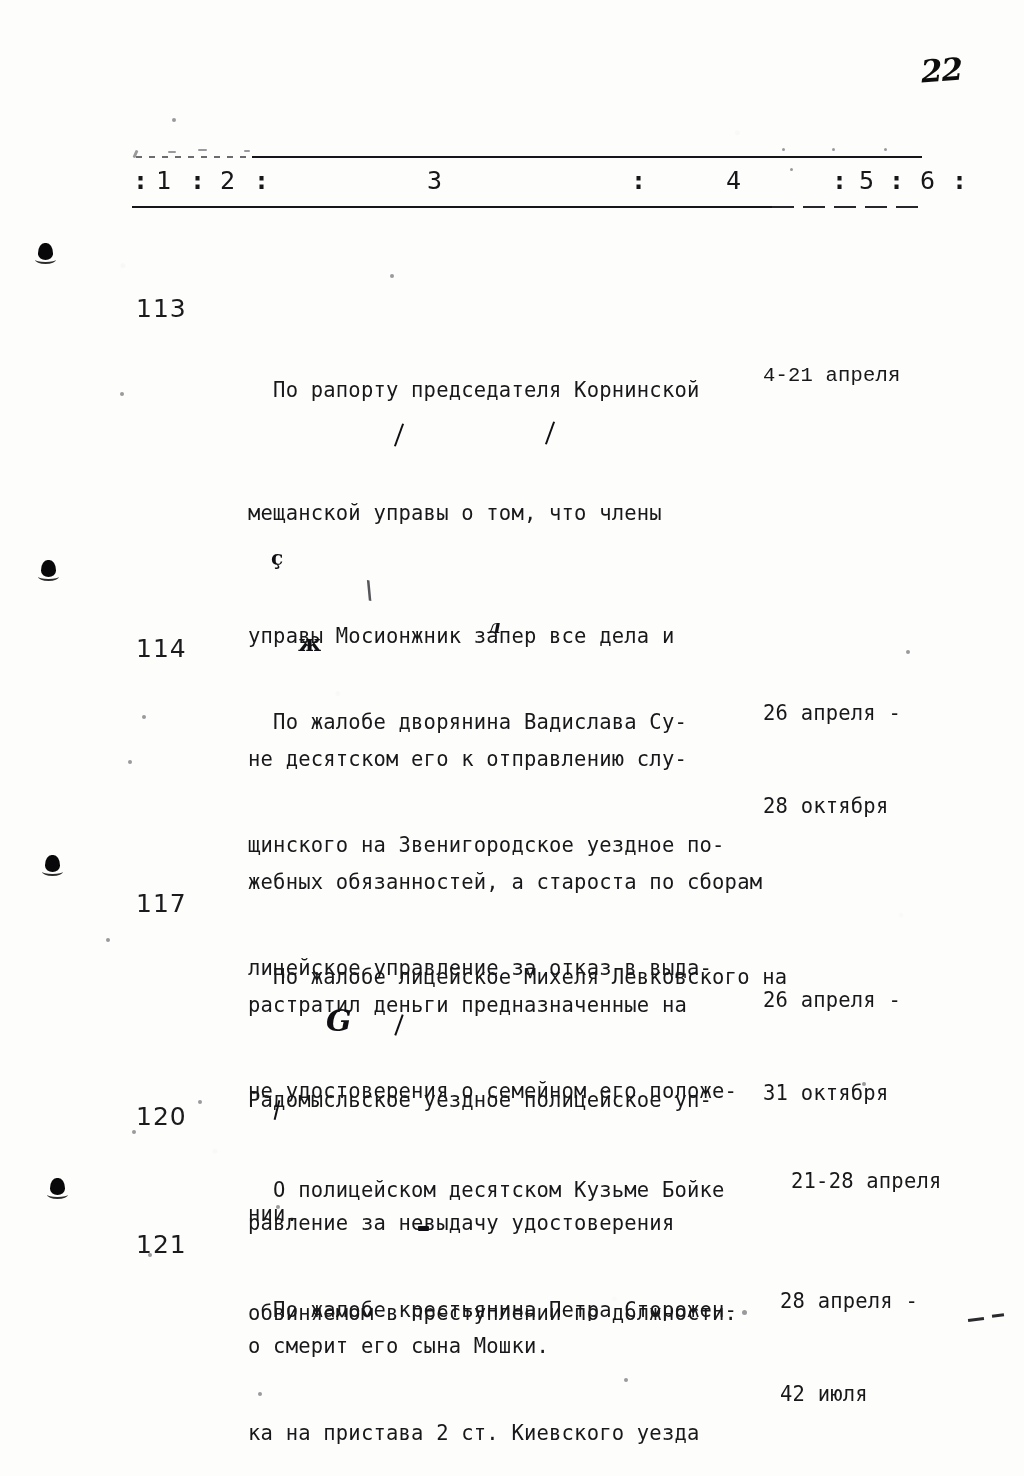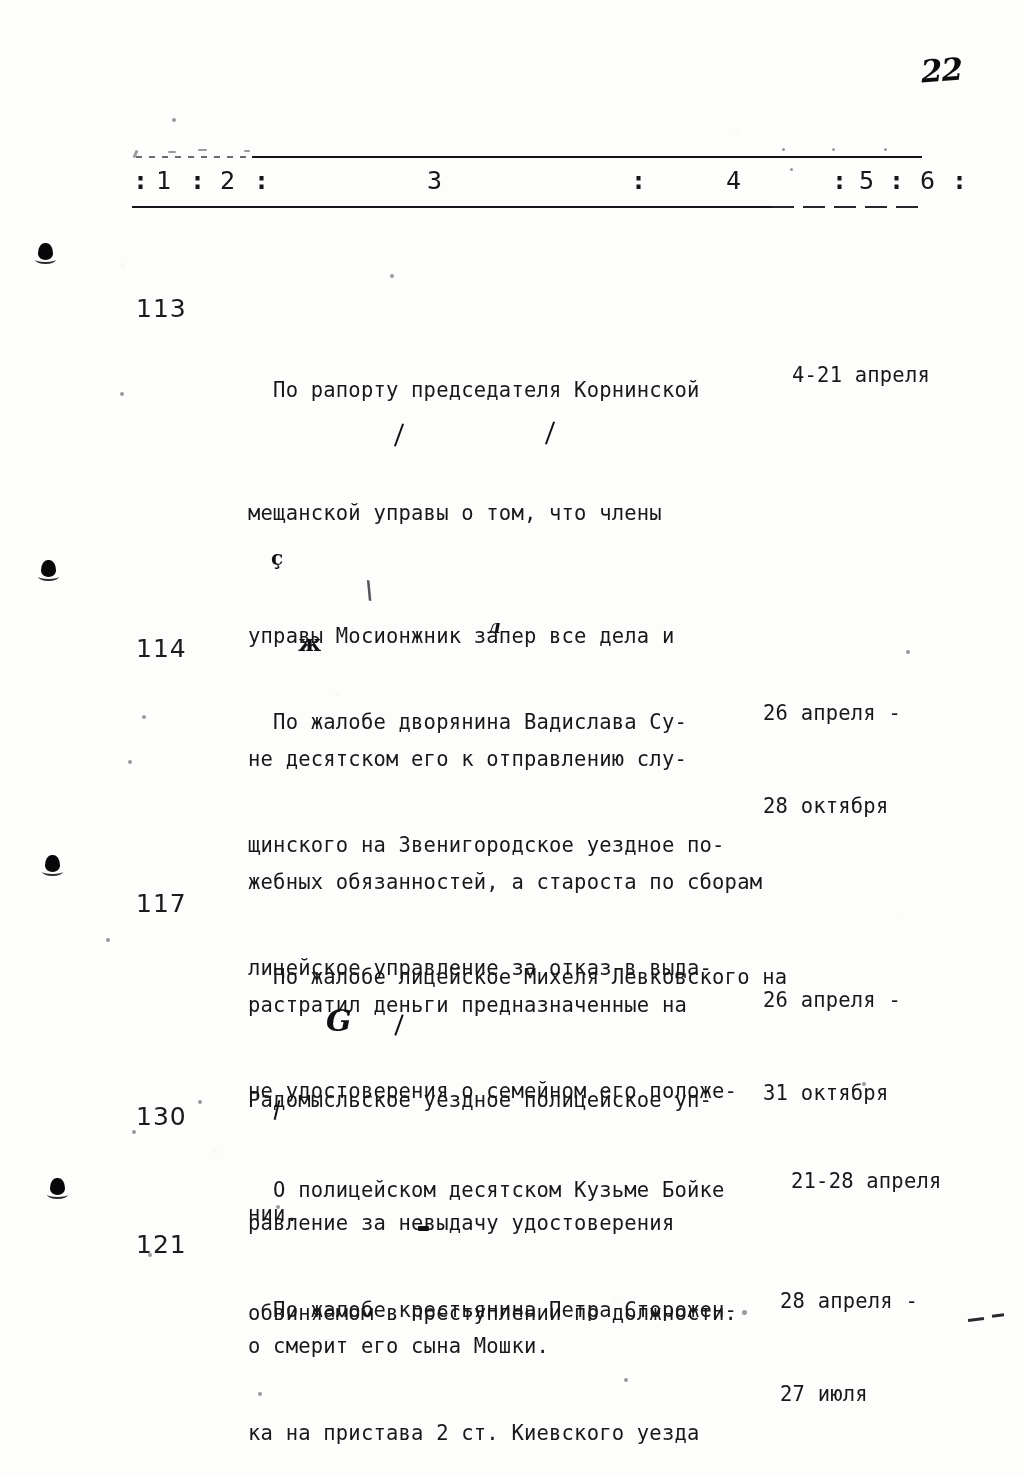--- a/index.html
+++ b/index.html
@@ -258,21 +258,21 @@
   <div class="entry" style="top:288px;">
     <div class="entry-num" style="top:6px;">113</div>
     <div class="entry-body">
       <div>  По рапорту председателя Корнинской</div>
       <div>мещанской управы о том, что члены</div>
       <div>управы Мосионжник запер все дела и</div>
       <div>не десятском его к отправлению слу-</div>
       <div>жебных обязанностей, а староста по сборам</div>
       <div>растратил деньги предназначенные на</div>
     </div>
-    <div class="entry-date" style="left:792px;top:10px;">
+    <div class="entry-date" style="left:763px;top:10px;font-family:Liberation Mono, monospace;">
       <div>4-21 апреля</div>
     </div>
 
     <div class="ink ink-slash" style="left:398px;top:135px;"></div>
 
     <div class="ink ink-slash" style="left:549px;top:133px;"></div>
 
     <div class="ink ink-stroke" style="left:271px;top:258px;font-size:20px;">ҫ</div>
 
     <div class="ink ink-tick" style="left:365px;top:287px;color:#55555a;">\</div>
@@ -309,42 +309,42 @@
       <div>26 апреля -</div>
       <div>31 октября</div>
     </div>
 
     <div class="ink ink-loop" style="left:326px;top:128px;">G</div>
 
     <div class="ink ink-slash" style="left:398px;top:139px;height:22px;"></div>
   </div>
 
   <div class="entry" style="top:1088px;">
-    <div class="entry-num" style="top:14px;">130</div>
+    <div class="entry-num" style="top:14px;">120</div>
     <div class="entry-body" style="width:560px;">
       <div>  О полицейском десятском Кузьме Бойке</div>
       <div>обвиняемом в преступлении по должности.</div>
     </div>
     <div class="entry-date" style="left:791px;top:16px;">
       <div>21-28 апреля</div>
     </div>
 
     <div class="ink" style="left:276px;top:12px;width:2px;height:20px;background:#101014;transform:rotate(14deg);"></div>
   </div>
 
   <div class="entry" style="top:1208px;">
     <div class="entry-num" style="top:22px;">121</div>
     <div class="entry-body" style="width:560px;">
       <div>  По жалобе крестьянина Петра Сторожен-</div>
       <div>ка на пристава 2 ст. Киевского уезда</div>
       
     </div>
     <div class="entry-date" style="left:780px;top:16px;">
       <div>28 апреля -</div>
-      <div>27 июля</div>
+      <div>42 июля</div>
     </div>
 
     <div class="ink" style="left:418px;top:18px;width:11px;height:5px;background:#101014;border-radius:1px;"></div>
   </div>
 
   <div class="blot" style="left:38px;top:243px;"></div>
   <div class="blot" style="left:41px;top:560px;"></div>
   <div class="blot" style="left:45px;top:855px;"></div>
   <div class="blot" style="left:50px;top:1178px;"></div>
 

